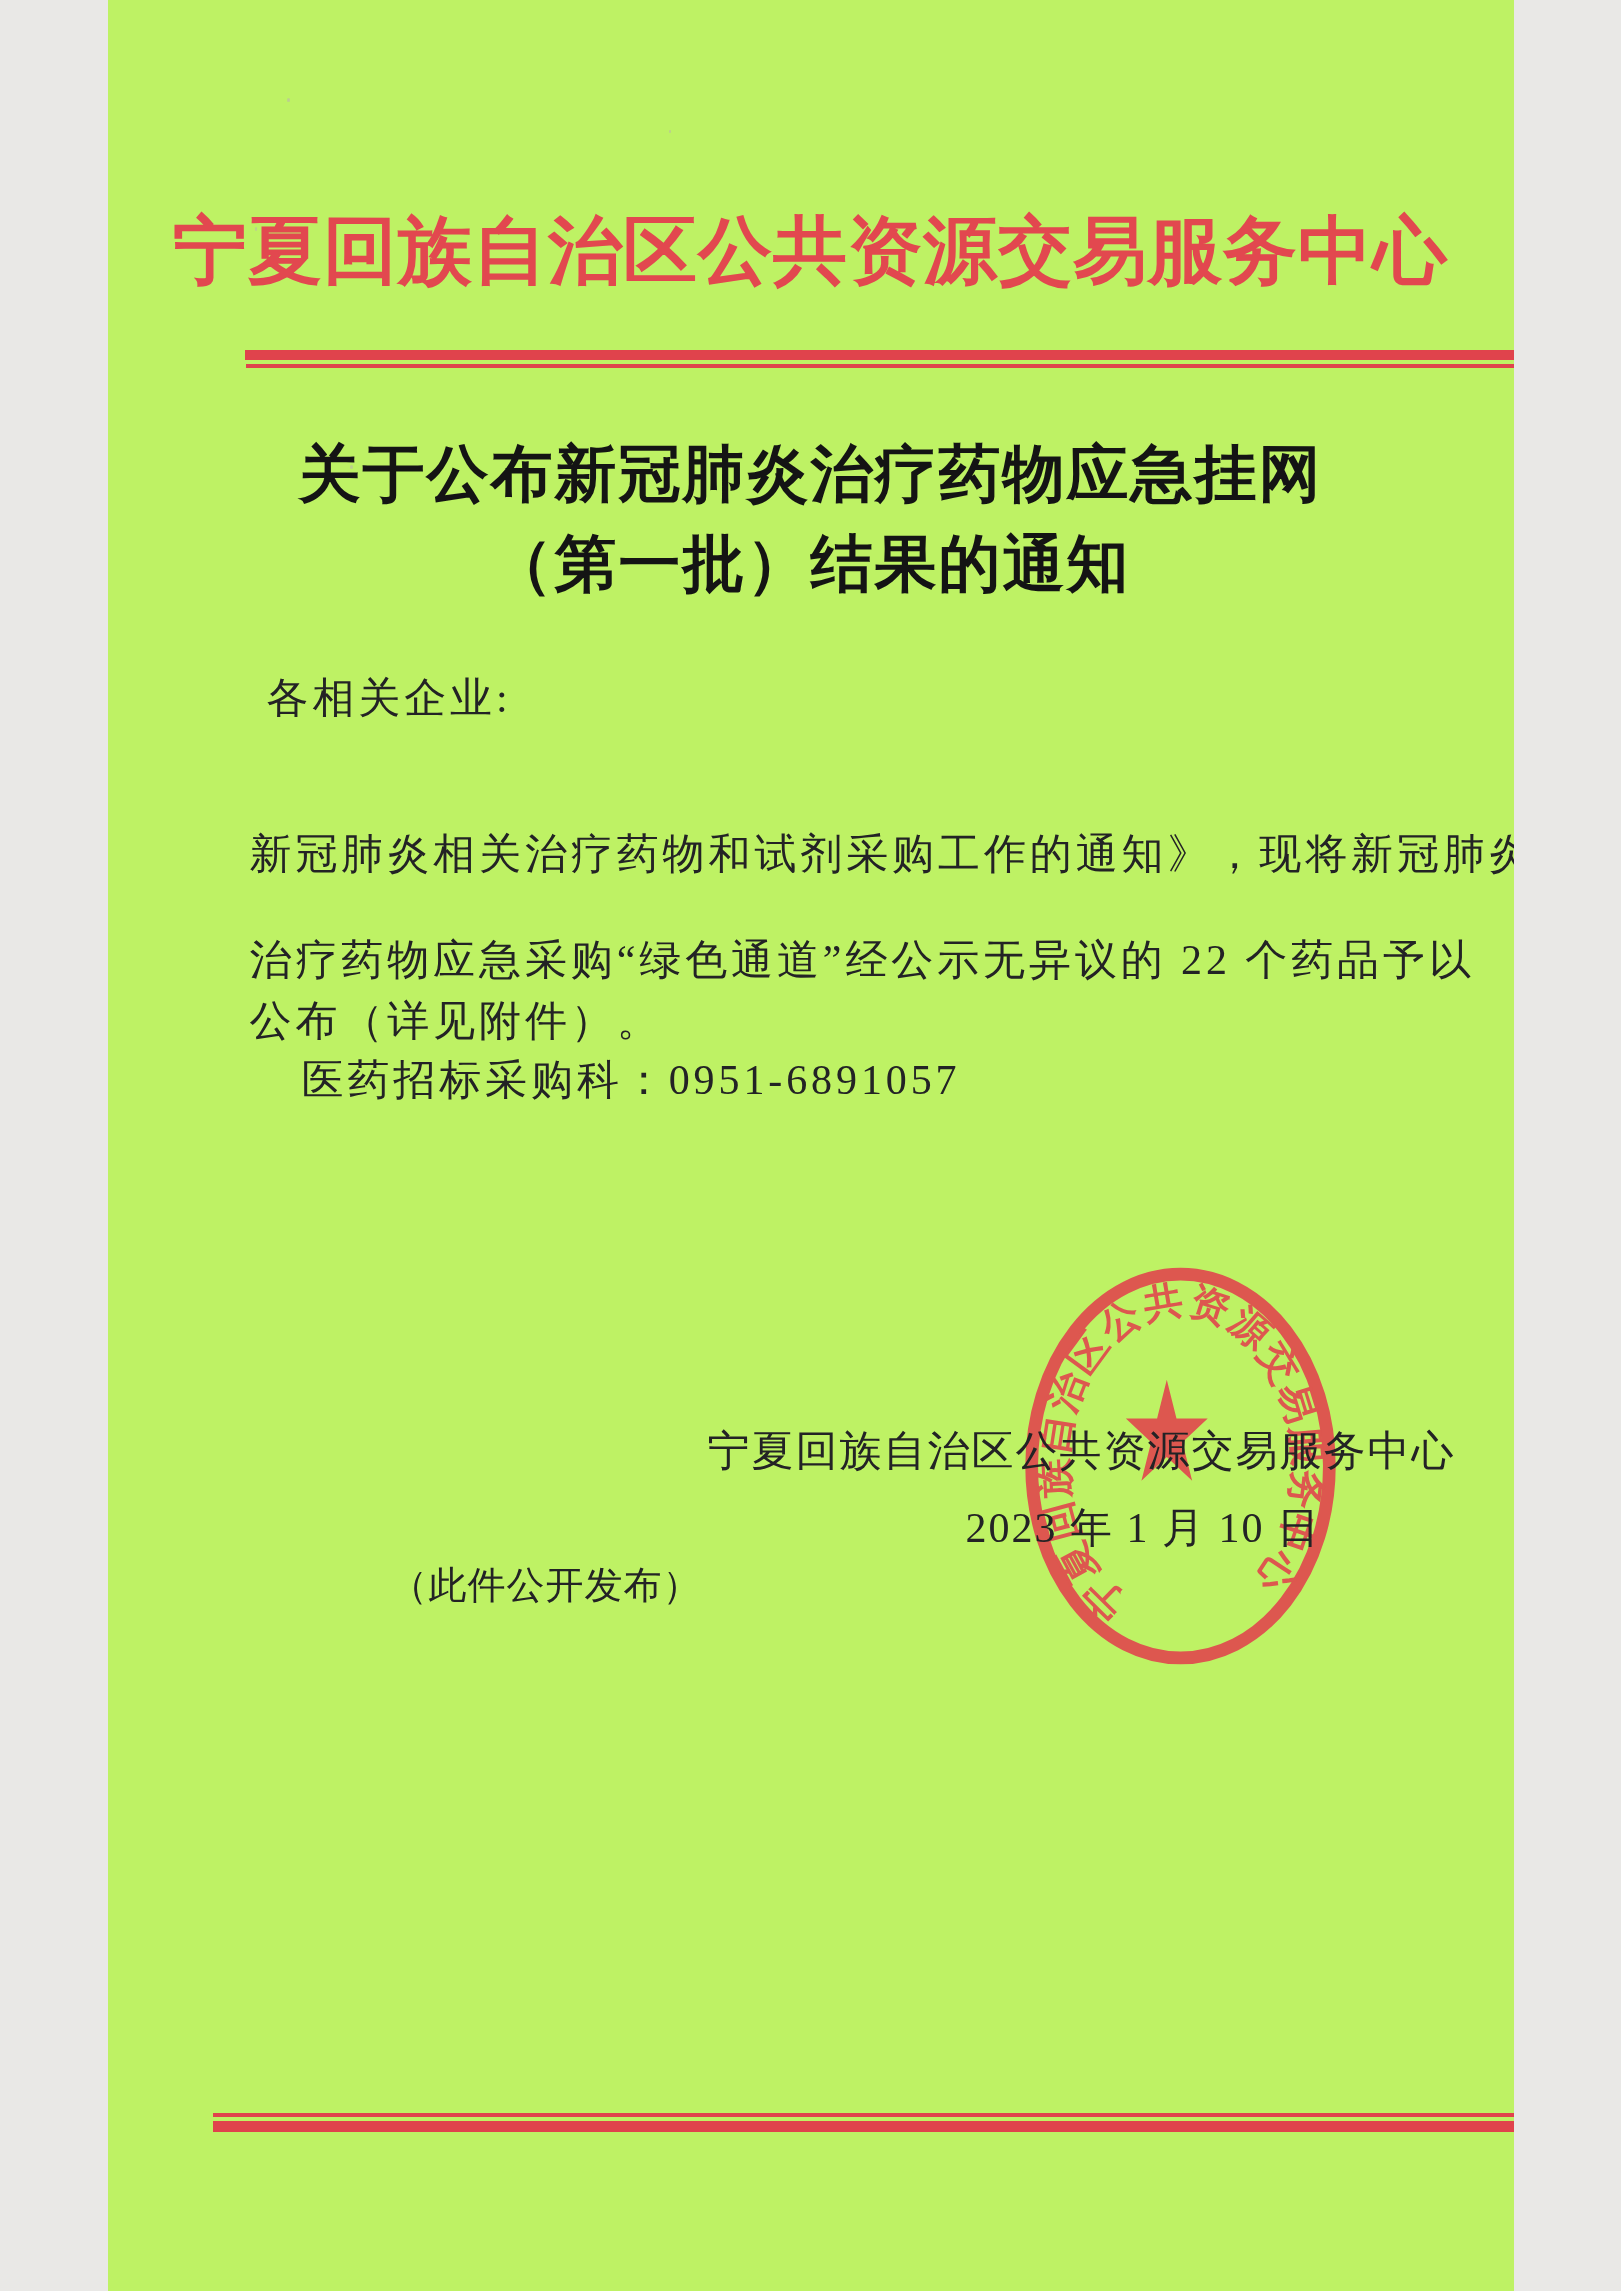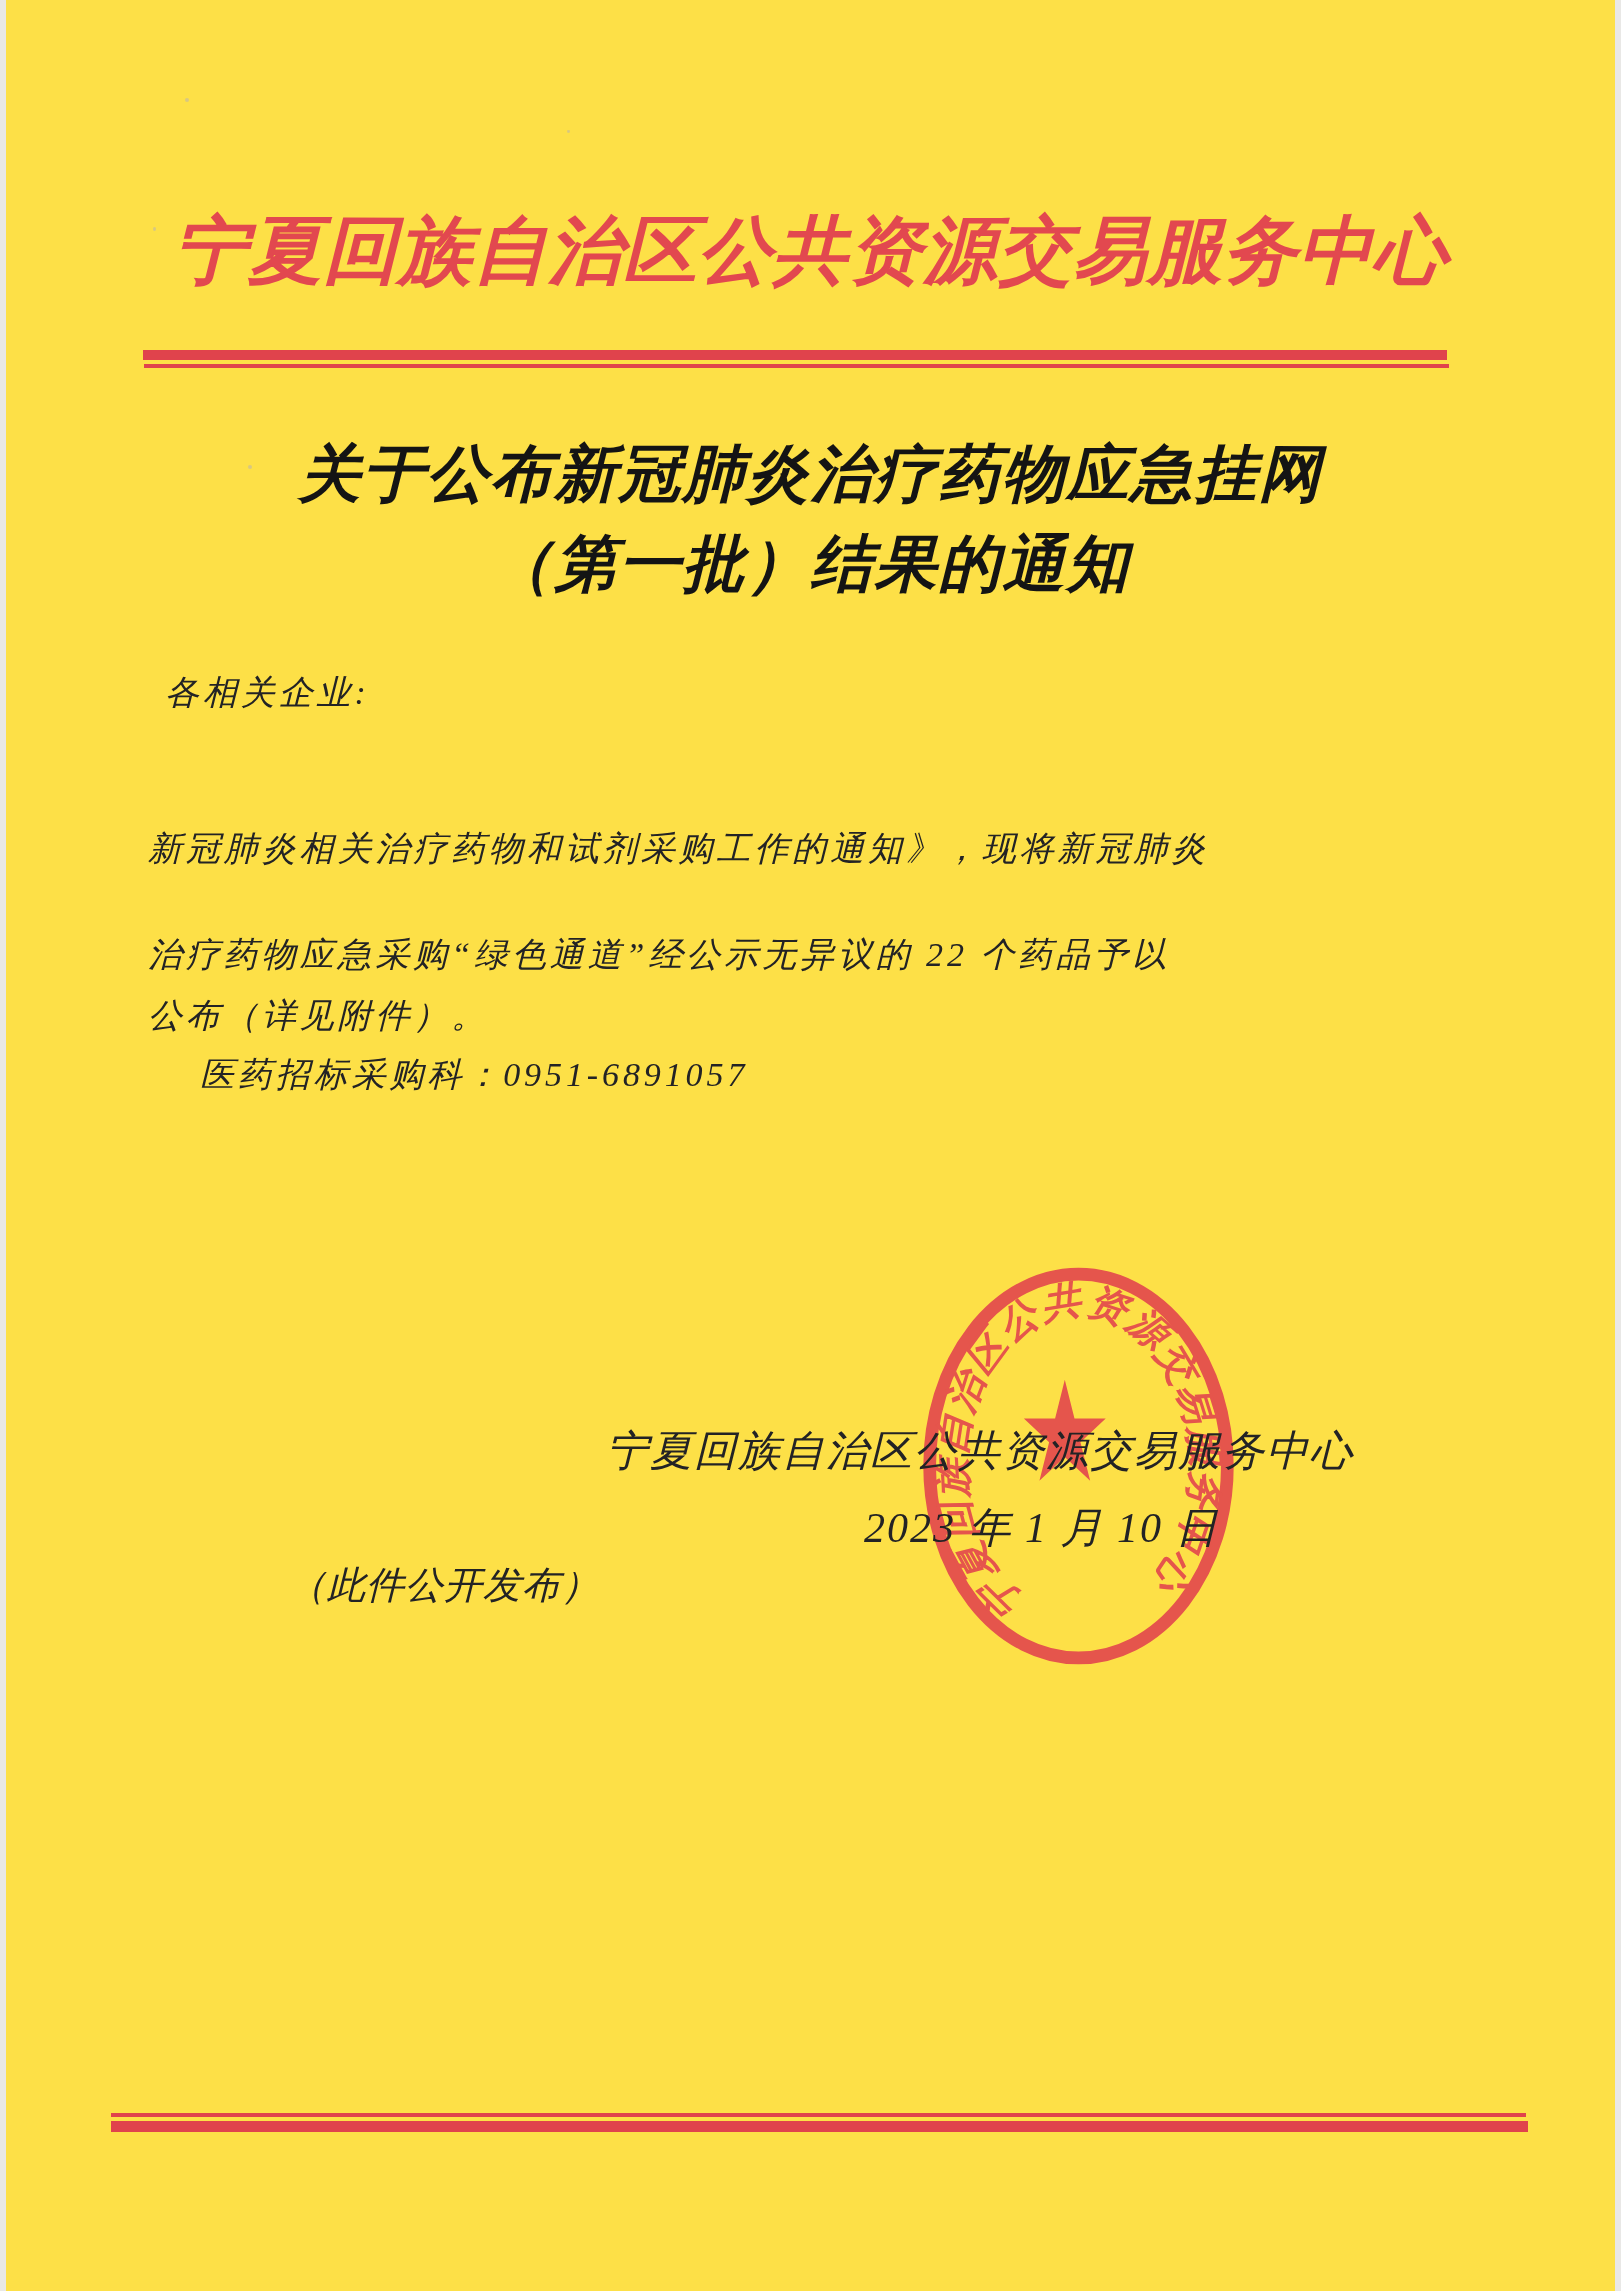--- a/index.html
+++ b/index.html
@@ -1,24 +1,23 @@
 <!DOCTYPE html>
 <html lang="zh"><head>
 <meta charset="utf-8">
 <style>
   html,body{margin:0;padding:0;background:#e9e8e6;}
   .page{
     position:relative;
-    width:1609px;height:2292px;
+    width:1406px;height:2292px;
     margin:0 auto;
-    background:#fde047;
+    background:#bef264;
     overflow:hidden;
     font-family:"Liberation Serif","DejaVu Serif",serif;
     color:#1e1e20;
-    font-style:italic;
   }
   .abs{position:absolute;}
   
   .org-header{
     top:202px;left:0;width:100%;
     text-align:center;
     font-size:74px;font-weight:bold;
     letter-spacing:1px;
     color:#e2484f;
     z-index:3;
@@ -31,21 +30,21 @@
   
   .doc-title{
     left:0;width:100%;text-align:center;
     font-size:62px;font-weight:bold;color:#141414;
     letter-spacing:2px;z-index:3;
   }
   .doc-title.l1{top:432px;}
   .doc-title.l2{top:522px;}
   
   .body-line{
-    font-size:34px;color:#232325;
+    font-size:42px;color:#232325;
     letter-spacing:3.9px;white-space:nowrap;z-index:3;
   }
   .salutation{left:159px;top:670px;}
   .bl0{left:194px;top:751px;}
   .bl1{left:142px;top:826px;}
   .bl2{left:142px;top:932px;}
   .bl3{left:142px;top:946px;margin-top:47px;}
   .contact{left:194px;top:1052px;}
   .attachment{left:193px;top:1192px;}
   

